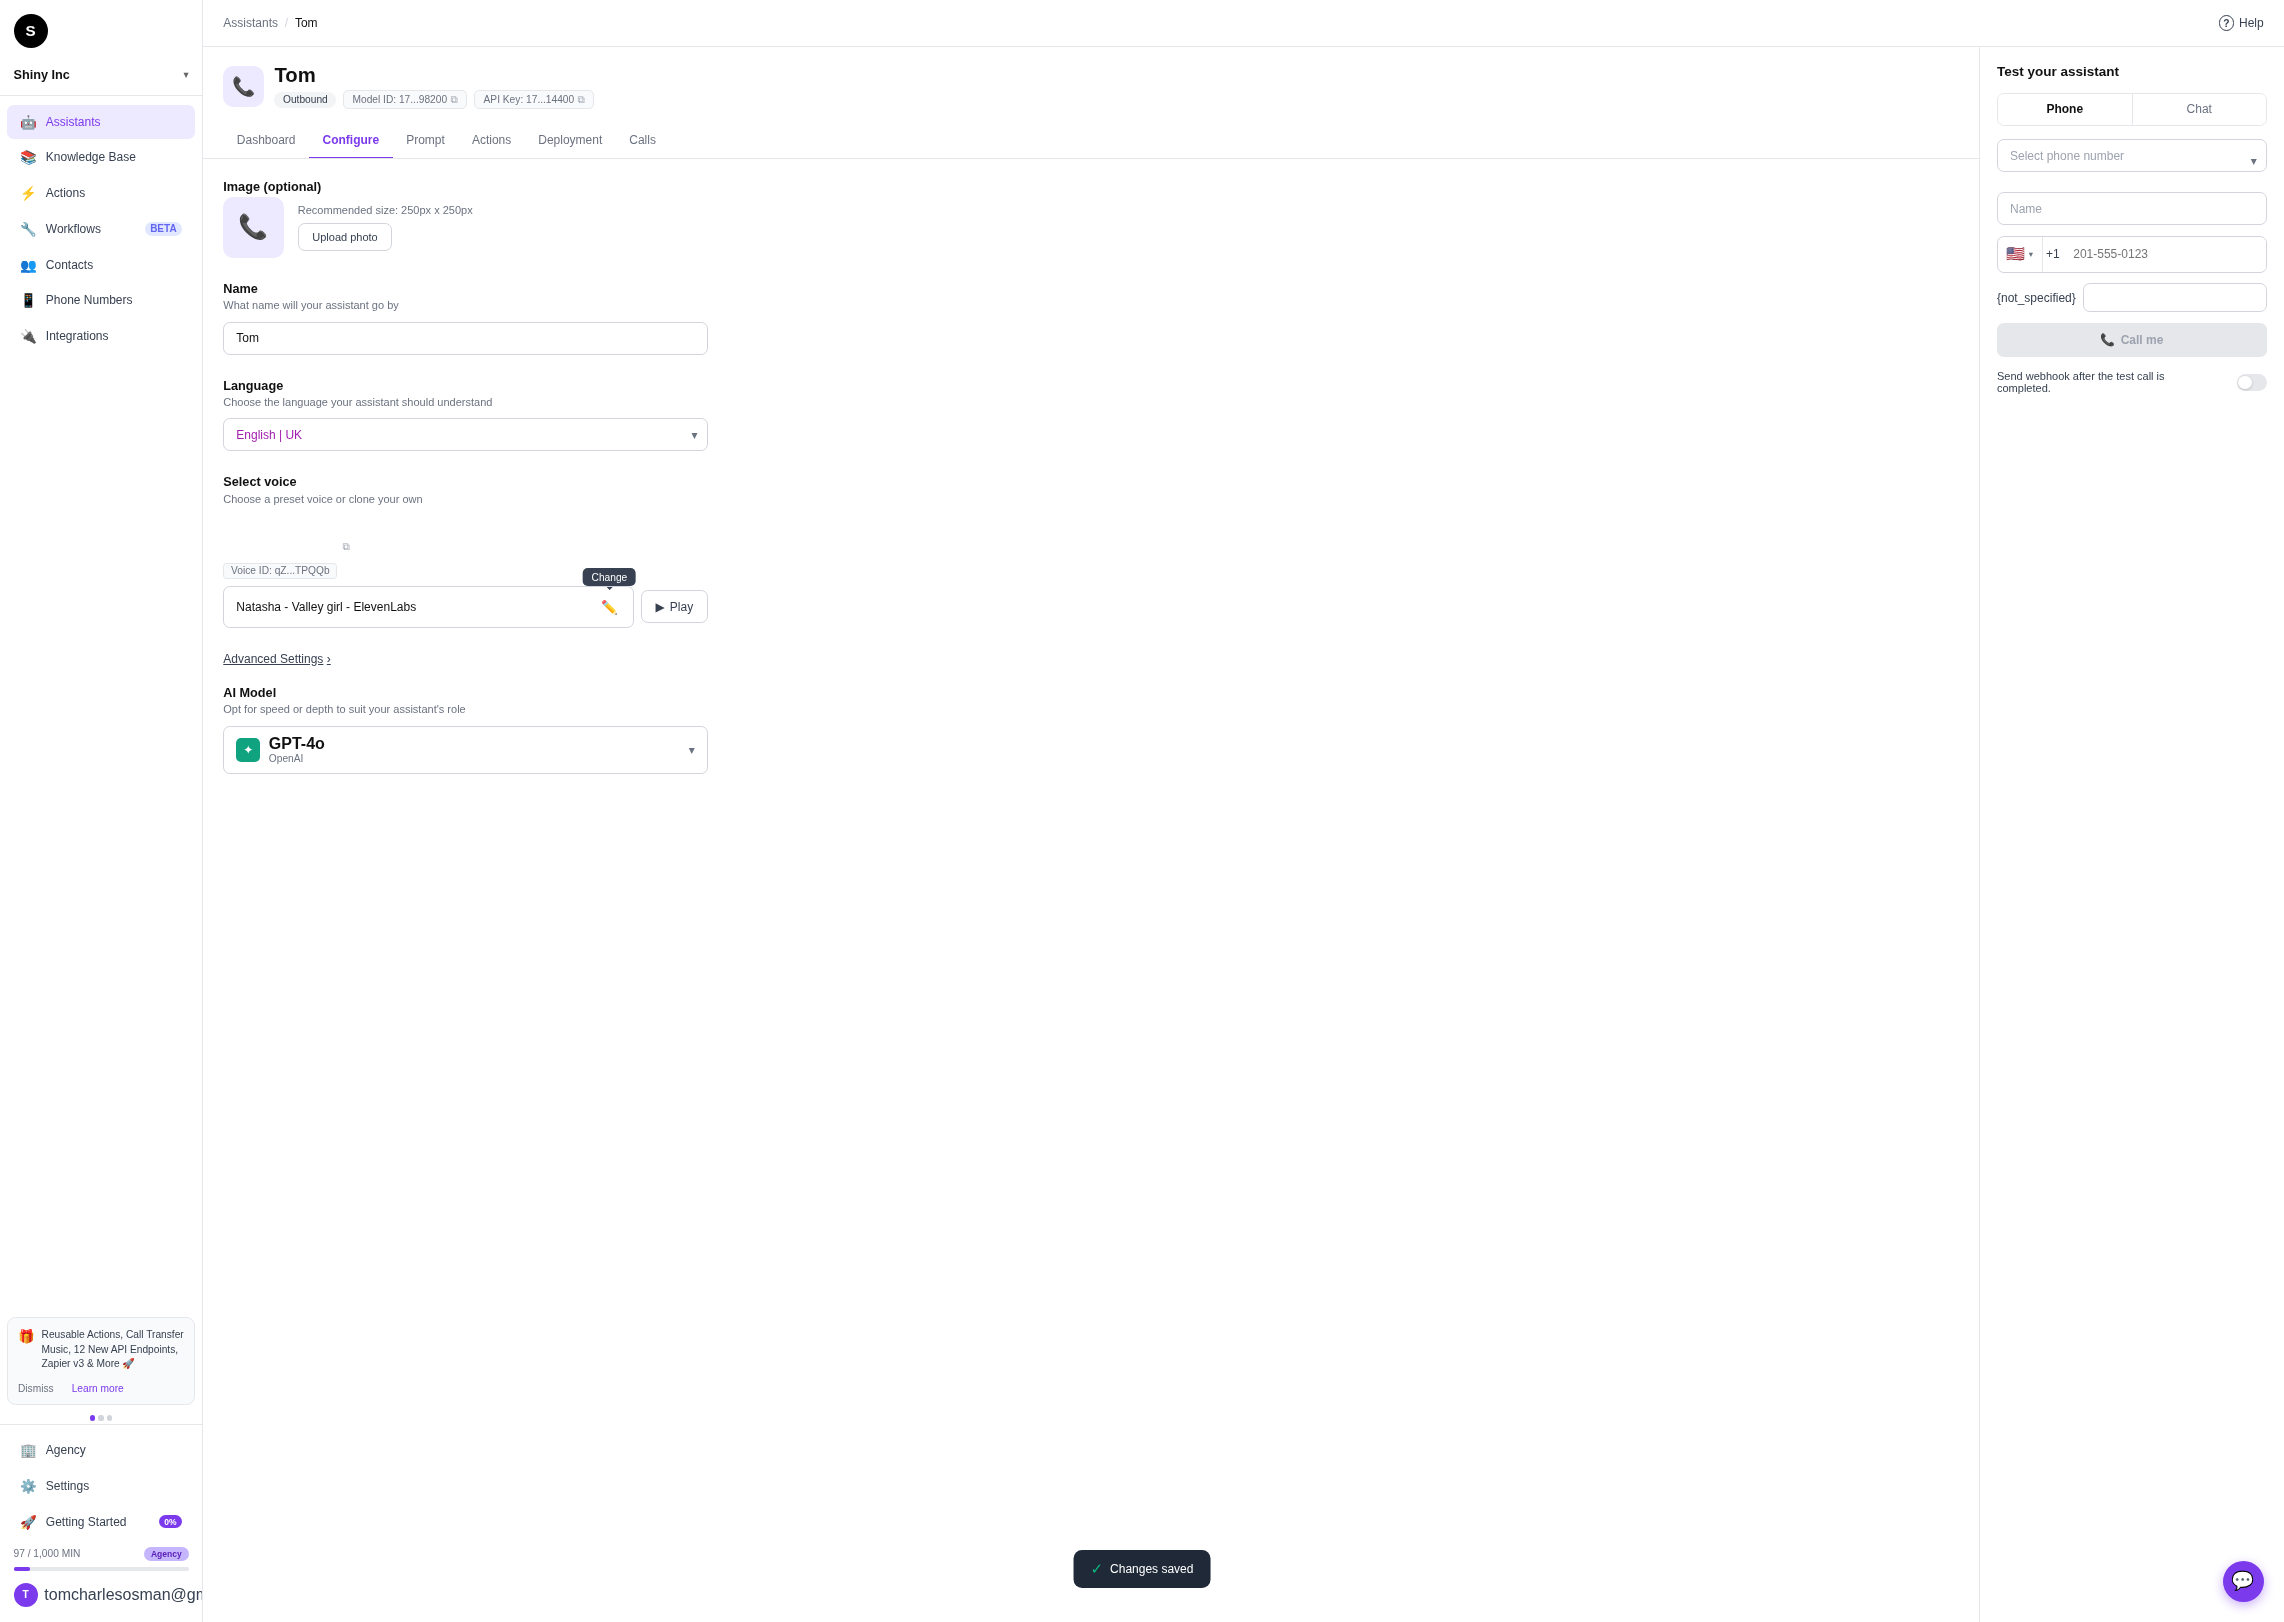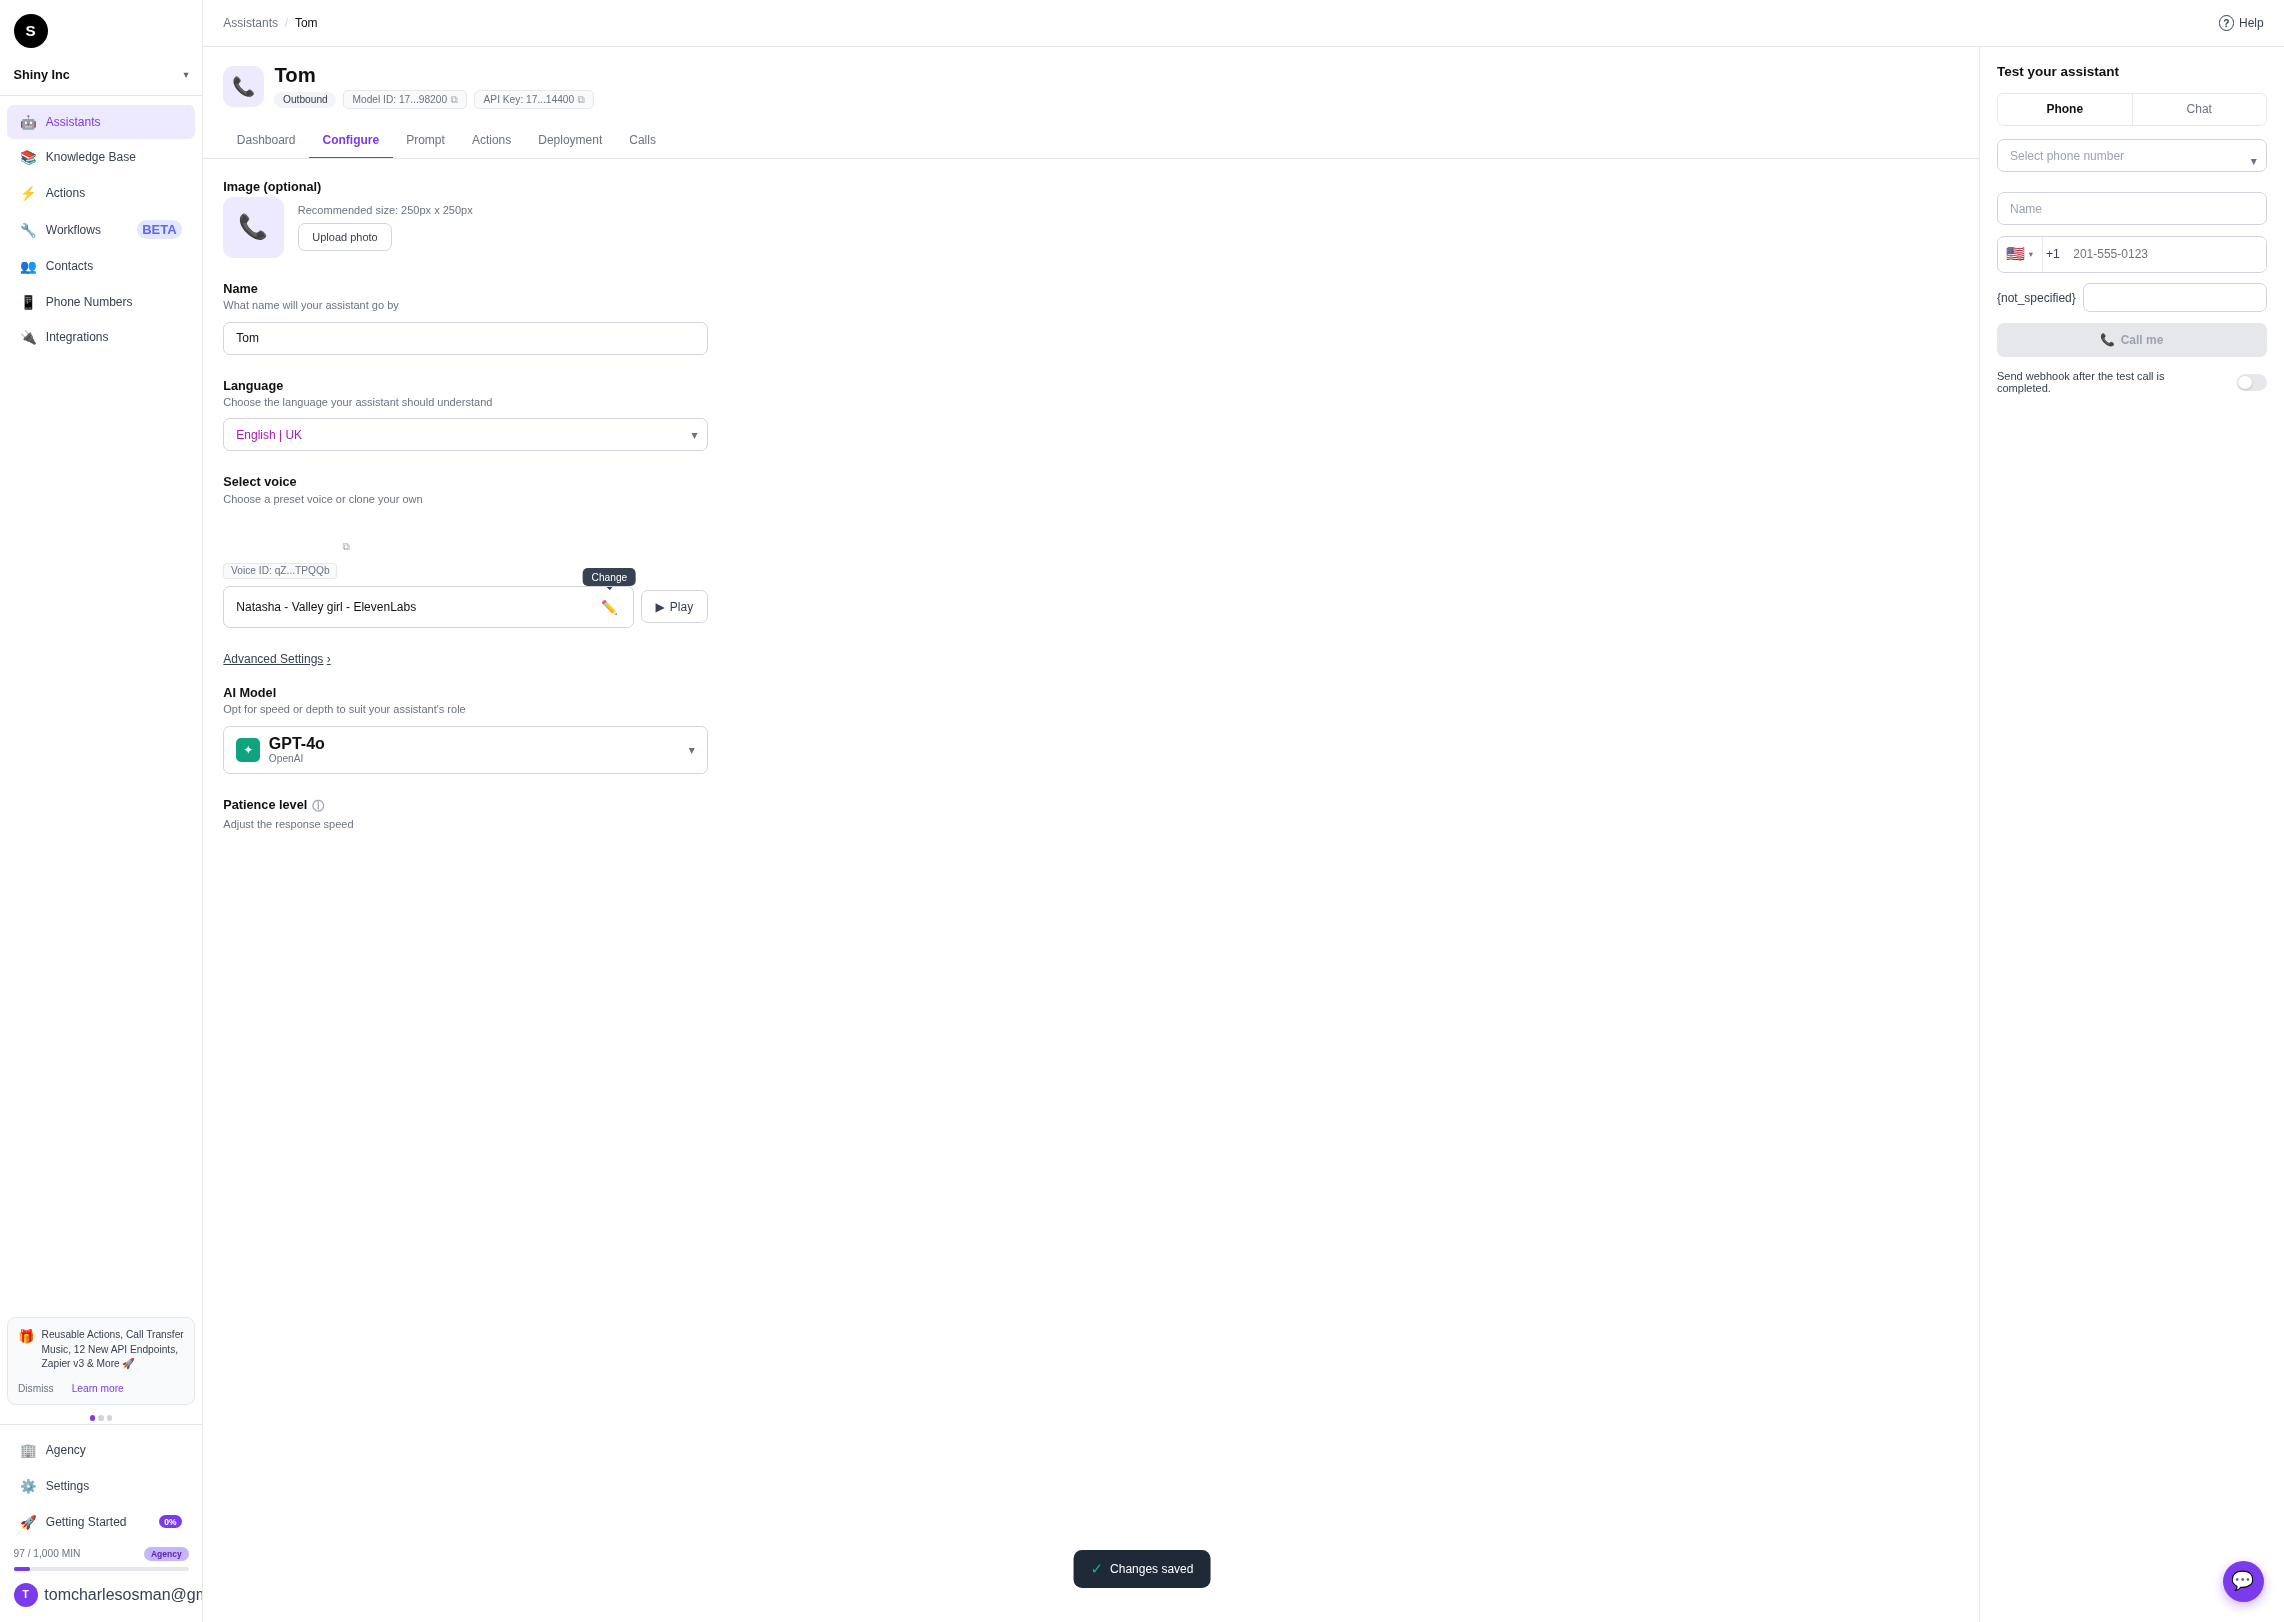--- a/index.html
+++ b/index.html
@@ -10,21 +10,21 @@
     .sidebar-logo { display: flex; align-items: center; padding: 13.5px; }
     .logo-circle { width: 34px; height: 34px; background: #000; border-radius: 50%; display: flex; align-items: center; justify-content: center; color: #fff; font-weight: bold; font-size: 15.2px; flex-shrink: 0; }
     .sidebar-org { display: flex; align-items: center; justify-content: space-between; padding: 6.8px 13.5px 13.5px; border-bottom: 0.8px solid #e5e7eb; cursor: pointer; }
     .sidebar-org-name { font-size: 12.7px; font-weight: 600; color: #111; }
     .chevron-down { color: #666; font-size: 10.2px; }
     .sidebar-nav { padding: 6.8px 0; flex: 1; }
     .sidebar-item { display: flex; align-items: center; gap: 8.5px; padding: 8.5px 13.5px; cursor: pointer; border-radius: 6.8px; margin: 1.7px 6.8px; color: #374151; font-size: 12px; font-weight: 500; }
     .sidebar-item.active { background: #ede9fe; color: #7c3aed; }
     .sidebar-item .icon { width: 17px; height: 17px; display: flex; align-items: center; justify-content: center; font-size: 13.5px; }
     .sidebar-badge { background: #7c3aed; color: #fff; font-size: 8.5px; padding: 1.7px 5.1px; border-radius: 846px; margin-left: auto; font-weight: 600; }
-    .sidebar-badge-beta { background: #e0e7ff; color: #6366f1; font-size: 13px; padding: 1.7px 5.1px; border-radius: 846px; margin-left: auto; font-weight: 600; }
+    .sidebar-badge-beta { background: #e0e7ff; color: #6366f1; font-size: 10px; padding: 1.7px 5.1px; border-radius: 846px; margin-left: auto; font-weight: 600; }
     .sidebar-bottom { margin-top: auto; border-top: 0.8px solid #e5e7eb; padding: 6.8px 0; }
     .promo-card { margin: 6.8px; background: #f9fafb; border: 0.8px solid #e5e7eb; border-radius: 8.5px; padding: 10.2px; font-size: 10.2px; color: #374151; }
     .promo-card-title { font-size: 10.2px; font-weight: 500; color: #111; margin-bottom: 5.1px; }
     .promo-card-actions { display: flex; gap: 18px; margin-top: 6.8px; }
     .promo-dismiss { color: #6b7280; cursor: pointer; font-size: 10.2px; }
     .promo-learn { color: #7c3aed; cursor: pointer; font-size: 10.2px; font-weight: 500; }
     .dots { display: flex; gap: 3.4px; justify-content: center; padding: 3.4px 0; }
     .dot { width: 5.1px; height: 5.1px; border-radius: 50%; background: #d1d5db; }
     .dot.active { background: #7c3aed; }
     .usage-row { display: flex; align-items: center; justify-content: space-between; padding: 6.8px 13.5px; font-size: 10.2px; color: #6b7280; }
@@ -326,27 +326,20 @@
               <div class="gpt-icon">✦</div>
               <div>
                 <div class="ai-model-name">GPT-4o</div>
                 <div class="ai-model-sub">OpenAI</div>
               </div>
             </div>
             <span style="color:#6b7280">▾</span>
           </div>
         </div>
 
-        <div class="form-section">
-          <div class="patience-row">
-            <span class="form-section-title">Patience level</span>
-            <span class="info-icon">ⓘ</span>
-          </div>
-          <div class="form-section-desc">Adjust the response speed</div>
-        </div>
       </div>
     </div>
 
     <div class="right-panel">
       <div class="right-panel-title">Test your assistant</div>
       <div class="phone-chat-tabs">
         <button class="phone-chat-tab active">Phone</button>
         <button class="phone-chat-tab">Chat</button>
       </div>
 

